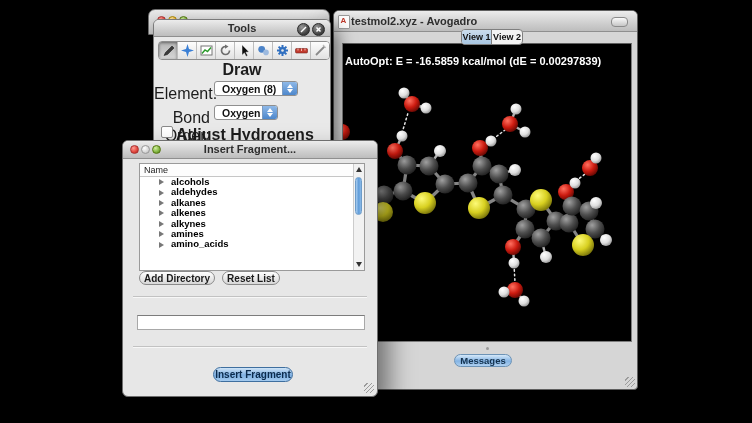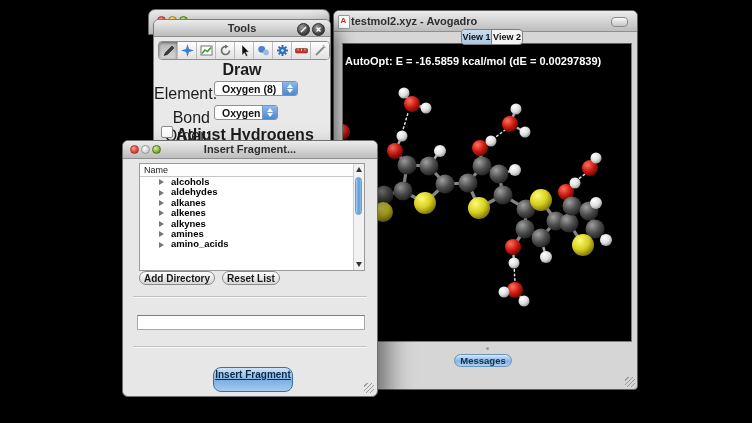--- a/index.html
+++ b/index.html
@@ -60,22 +60,22 @@
                 background:linear-gradient(90deg,#a9cdf0,#5e9bd9 55%,#8cbbe8);border:1px solid #6d9cc9;box-sizing:border-box;}
   .sarrow{position:absolute;left:2px;width:0;height:0;border-left:3px solid transparent;border-right:3px solid transparent;}
   .sarrow.up{top:3px;border-bottom:5px solid #333;}
   .sarrow.dn{bottom:3px;border-top:5px solid #333;}
   .macbtn{position:absolute;height:14px;border:1px solid #8a8a8a;border-radius:8px;
           background:linear-gradient(#fefefe,#d7d7d7);font-size:10px;font-weight:600;color:#1a1a1a;
           text-align:center;line-height:13px;box-sizing:border-box;}
   .divider{position:absolute;left:10px;right:10px;height:1px;background:#c2c2c2;border-bottom:1px solid #f7f7f7;}
   #smiles-input{position:absolute;left:14px;top:174px;width:228px;height:15px;background:#fff;box-sizing:border-box;
                 border:1px solid #a8a8a8;border-top-color:#7c7c7c;font-size:10px;padding:0 3px;}
-  #insert-btn{left:90px;top:226px;width:80px;height:25px;border-radius:8px;
-              background:linear-gradient(#cfe4f7,#7fb0e2 55%,#a5cbef);border-color:#3f6f9f;color:#0b2b4d;text-decoration:underline;}
+  #insert-btn{left:90px;top:226px;width:80px;height:15px;border-radius:8px;
+              background:linear-gradient(#cfe4f7,#7fb0e2 55%,#a5cbef);border-color:#3f6f9f;color:#0b2b4d;}
   .grip{position:absolute;width:10px;height:10px;}
   .grip:before{content:"";position:absolute;right:0;bottom:0;width:10px;height:10px;
     background:repeating-linear-gradient(135deg,transparent,transparent 2px,#9b9b9b 2px,#9b9b9b 3px);}
   
   #main-win{left:333px;top:10px;width:305px;height:380px;background:#d6d6d6;z-index:2;
             border:1px solid #5f5f5f;border-radius:6px 6px 4px 4px;
             box-shadow:0 12px 28px rgba(0,0,0,.6);}
   #main-title{height:20px;border-radius:5px 5px 0 0;}
   #main-title .wtitle{text-align:left;padding-left:17px;line-height:20px;}
   #doc-icon{position:absolute;left:4px;top:4px;width:10px;height:12px;background:#fdfdfd;border:1px solid #9a9a9a;

